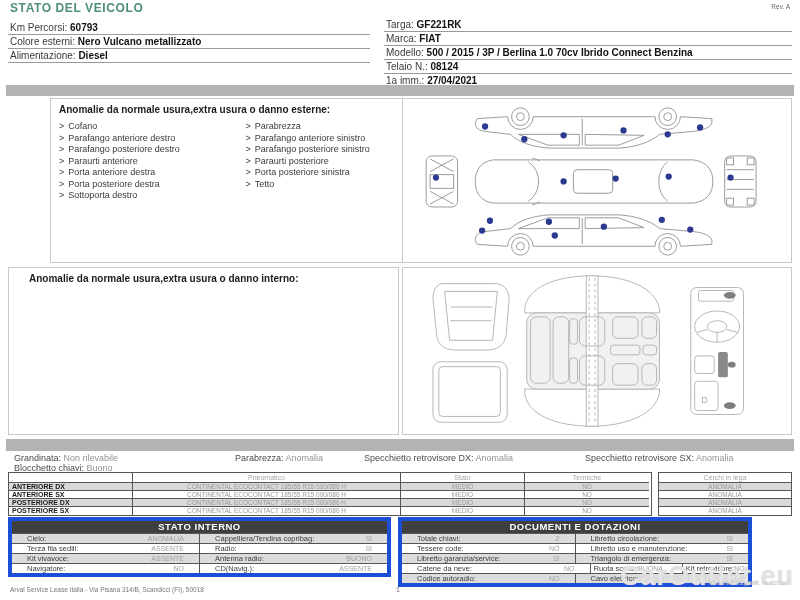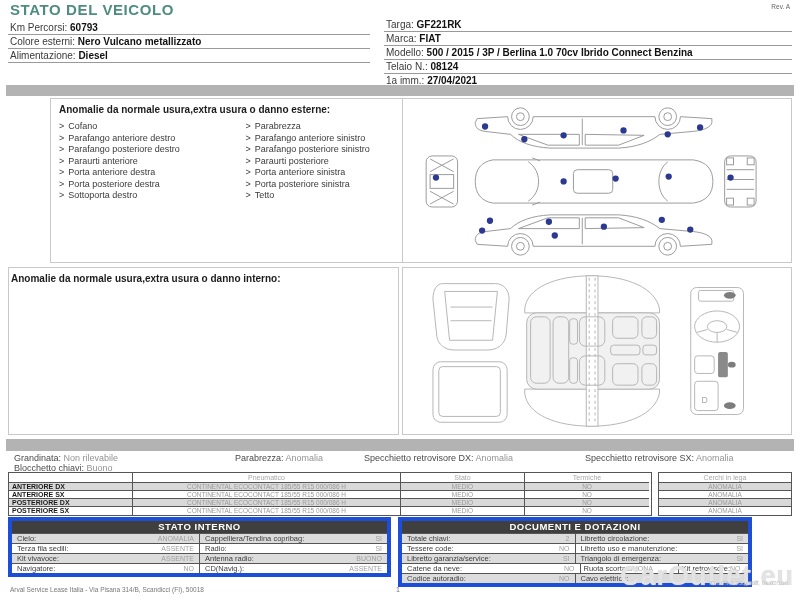--- a/index.html
+++ b/index.html
@@ -2,38 +2,38 @@
 <html><head>
 <meta charset="utf-8">
 <style>
   * { margin:0; padding:0; box-sizing:border-box; }
   html,body { background:#ffffff; }
   .page {
     position:relative; width:800px; height:600px; overflow:hidden;
     font-family:"Liberation Sans", sans-serif; background:#ffffff; color:#222;
   }
   
-  .title { position:absolute; left:10px; top:1px; font-size:15px; font-weight:bold;
+  .title { position:absolute; left:10px; top:1px; font-size:12px; font-weight:bold;
            letter-spacing:.6px; color:#4e8d7d; }
   .rev   { position:absolute; right:10px; top:3px; font-size:6.5px; color:#666; }
   .hfields { position:absolute; }
   .hfields.left  { left:8px;  top:21px; width:362px; }
   .hfields.right { left:384px; top:18px; width:408px; }
   .hrow { font-size:10px; color:#3a3a3a; padding:1px 0 1px 2px;
           border-bottom:1px solid #9a9a9a; white-space:nowrap; }
   .hrow b { color:#111; }
   
   .bar { position:absolute; left:6px; width:788px; background:#b3b3b3; }
   .bar1 { top:85px; height:11px; }
   .bar2 { top:439px; height:12px; }
   
   .abox { position:absolute; border:1px solid #c9c9c9; background:#fff; }
   .abox.txt-ext { left:8px;  top:98px;  width:391px; height:165px; padding:5px 8px;margin-left:42px; }
   .abox.img-ext { left:402px; top:98px; width:390px; height:165px; }
-  .abox.txt-int { left:8px;  top:267px; width:391px; height:168px; padding:5px 2px; }
+  .abox.txt-int { left:8px;  top:267px; width:391px; height:168px; padding:5px 20px; }
   .abox.img-int { left:402px; top:267px; width:390px; height:168px; }
   .atitle { font-size:10px; font-weight:bold; color:#1c1c1c; margin-bottom:6px; }
   .alists { display:flex; }
   .alists ul { list-style:none; width:50%; }
   .alists li { font-size:9px; color:#3a3a3a; line-height:11.5px; white-space:nowrap; }
   .alists li .b { margin-right:4px; }
   svg { display:block; }
   
   .stat { position:absolute; font-size:9px; white-space:nowrap; color:#4a4a4a; }
   .stat .v { color:#939393; }
@@ -54,21 +54,21 @@
   .tc.shade { background:#d9d9d9; }
   
   .btable { position:absolute; top:517px; border:4px solid #1d4ed8; background:#fff; }
   .btable.si { left:8px;  width:383px; }
   .btable.dd { left:398px; width:354px; }
   .bhead { height:12px; line-height:12px; background:#3f3f3f; color:#fff;
            font-size:9.5px; font-weight:bold; text-align:center; letter-spacing:.5px; }
   .brow { display:flex; height:10px; border-top:1px solid #555; }
   .brow.shade { background:#dcdcdc; }
   .bcell { flex:1; display:flex; justify-content:space-between; align-items:center;
-           padding:0 5px; overflow:hidden; white-space:nowrap; }
+           padding:0 15px; overflow:hidden; white-space:nowrap; }
   .bcell + .bcell { border-left:1px solid #555; }
   .bcell .lbl { font-size:7.5px; color:#3d3d3d; }
   .bcell .val { font-size:7px; color:#9f9f9f; }
   .bsplit { flex:1; display:flex; padding:0; }
   .bsub { display:flex; justify-content:flex-start; align-items:center; padding:0 3px;
           overflow:hidden; white-space:nowrap; }
   .bsub.a { width:58%; }
   .bsub.b { width:42%; border-left:1px solid #555; }
   
   .fcompany { position:absolute; left:10px; top:586px; font-size:6.5px; color:#777; }
@@ -111,21 +111,20 @@
         <li><span class="b">&gt;</span><span>Paraurti anteriore</span></li>
         <li><span class="b">&gt;</span><span>Porta anteriore destra</span></li>
         <li><span class="b">&gt;</span><span>Porta posteriore destra</span></li>
         <li><span class="b">&gt;</span><span>Sottoporta destro</span></li>
       </ul>
       <ul>
         <li><span class="b">&gt;</span><span>Parabrezza</span></li>
         <li><span class="b">&gt;</span><span>Parafango anteriore sinistro</span></li>
         <li><span class="b">&gt;</span><span>Parafango posteriore sinistro</span></li>
         <li><span class="b">&gt;</span><span>Paraurti posteriore</span></li>
-        <li><span class="b">&gt;</span><span>Porta anteriore sinistra</span></li>
         <li><span class="b">&gt;</span><span>Porta posteriore sinistra</span></li>
         <li><span class="b">&gt;</span><span>Tetto</span></li>
       </ul>
     </div>
   </div>
 
   <div class="abox img-ext">
     <svg width="388" height="163" viewBox="0 0 384 166">
       <defs>
         <g id="sideCar" stroke="#9a9a9a" fill="none" stroke-width="1">

